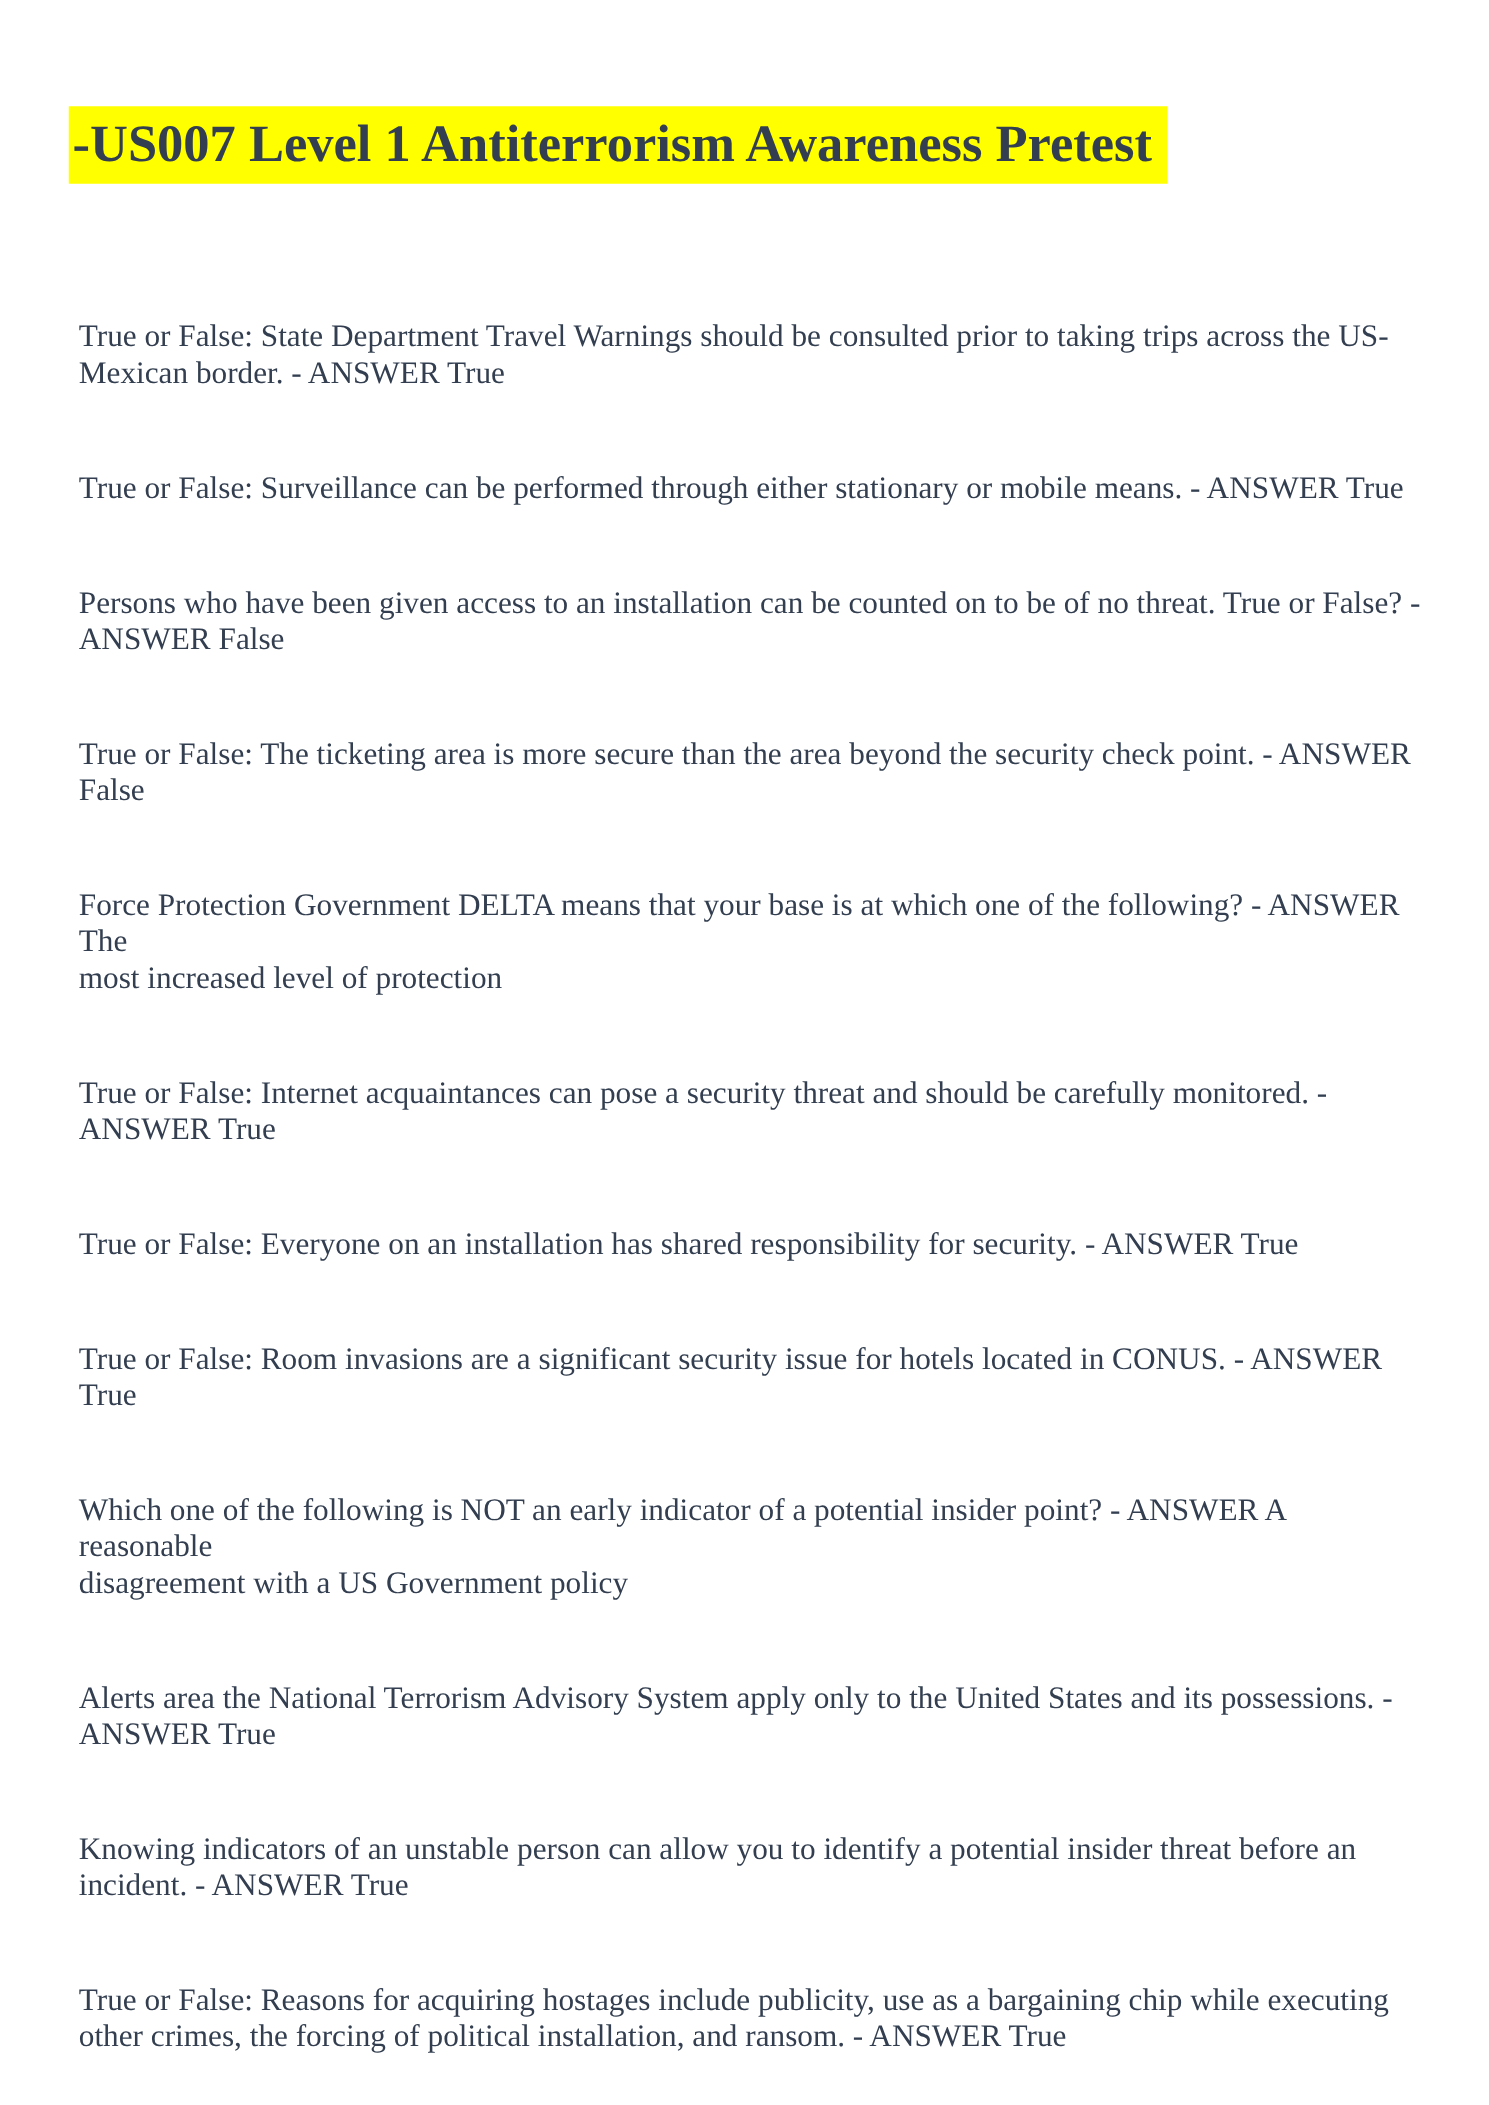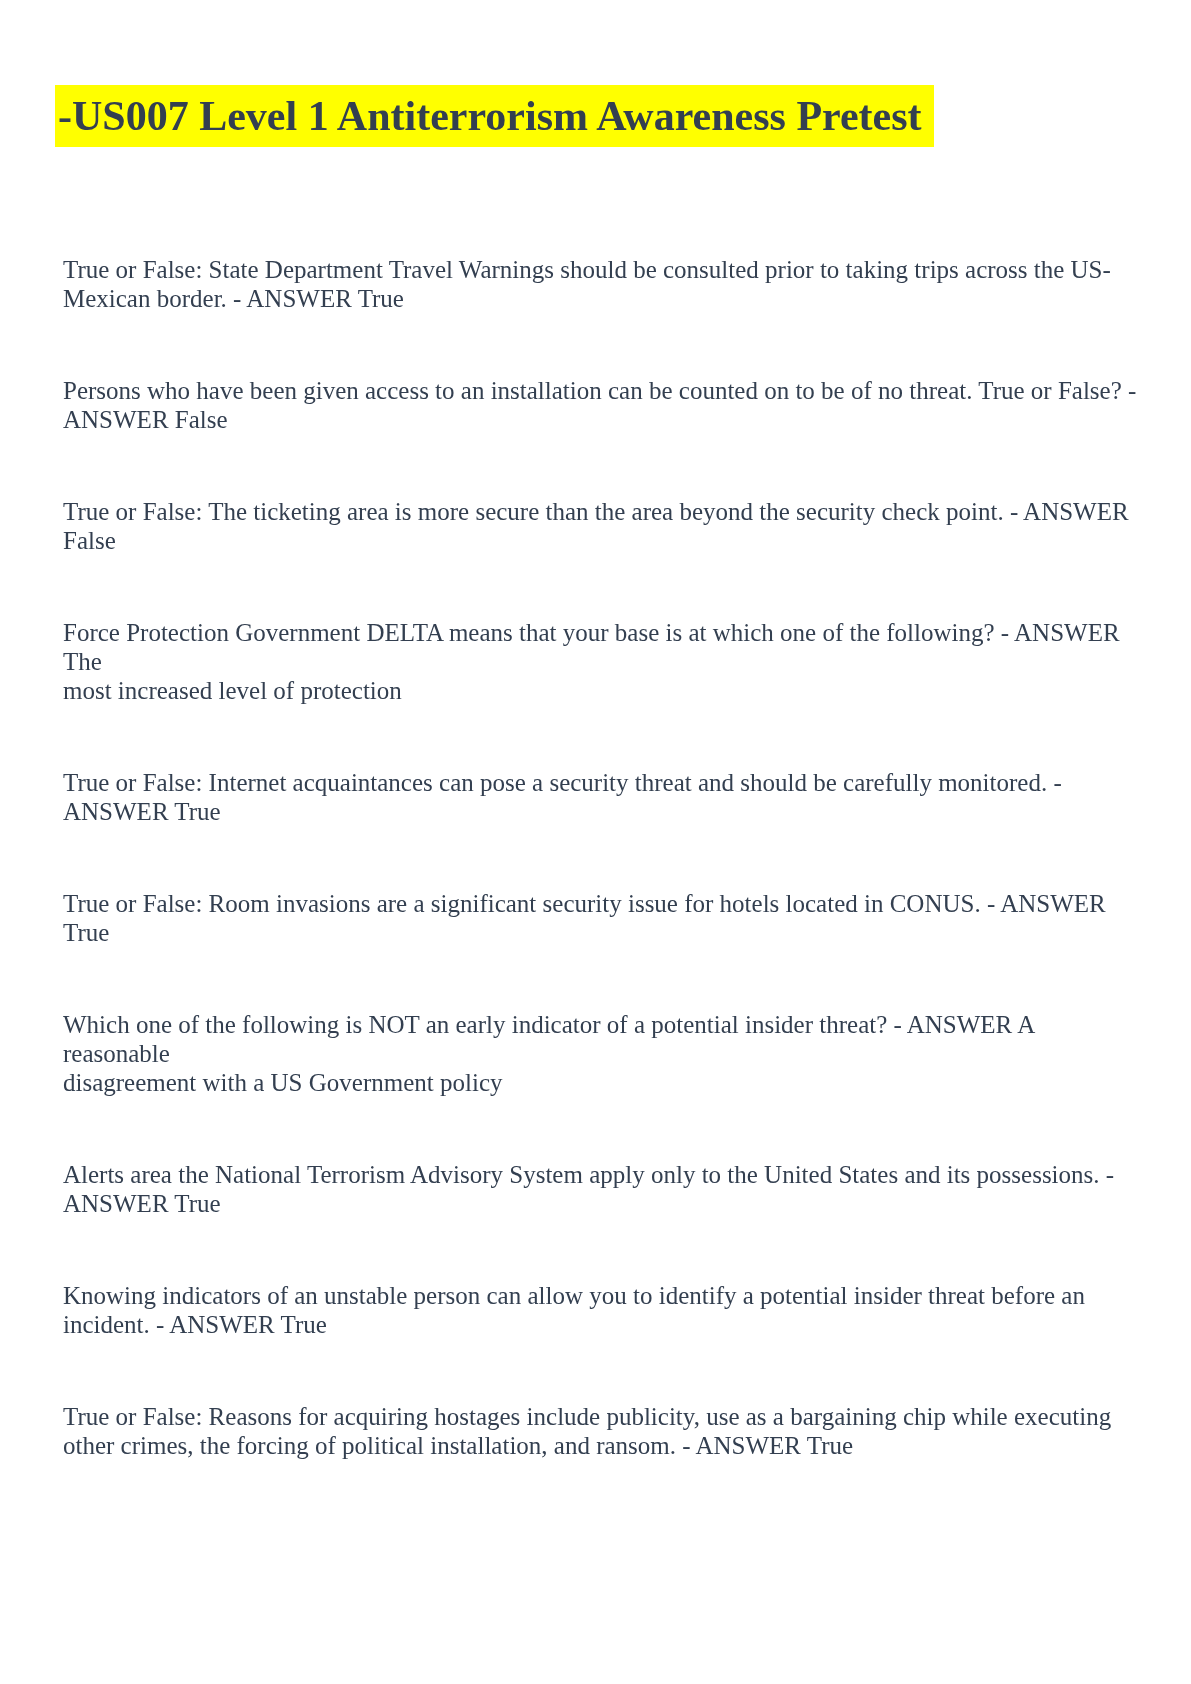--- a/index.html
+++ b/index.html
@@ -51,31 +51,33 @@
 <div class="page">
   <div class="content">
 
     <div class="title-row">
       <h1 class="doc-title">-US007 Level 1 Antiterrorism Awareness Pretest</h1>
     </div>
 
     <div class="qa-list">
       <p>True or False: State Department Travel Warnings should be consulted prior to taking trips across the US-
 Mexican border. - ANSWER True</p>
+      <p>True or False: Surveillance can be performed through either stationary or mobile means. - ANSWER True</p>
       <p>Persons who have been given access to an installation can be counted on to be of no threat. True or False? -
 ANSWER False</p>
       <p>True or False: The ticketing area is more secure than the area beyond the security check point. - ANSWER
 False</p>
       <p>Force Protection Government DELTA means that your base is at which one of the following? - ANSWER The
 most increased level of protection</p>
       <p>True or False: Internet acquaintances can pose a security threat and should be carefully monitored. -
 ANSWER True</p>
+      <p>True or False: Everyone on an installation has shared responsibility for security. - ANSWER True</p>
       <p>True or False: Room invasions are a significant security issue for hotels located in CONUS. - ANSWER
 True</p>
-      <p>Which one of the following is NOT an early indicator of a potential insider threat? - ANSWER A reasonable
+      <p>Which one of the following is NOT an early indicator of a potential insider point? - ANSWER A reasonable
 disagreement with a US Government policy</p>
       <p>Alerts area the National Terrorism Advisory System apply only to the United States and its possessions. -
 ANSWER True</p>
       <p>Knowing indicators of an unstable person can allow you to identify a potential insider threat before an
 incident. - ANSWER True</p>
       <p>True or False: Reasons for acquiring hostages include publicity, use as a bargaining chip while executing
 other crimes, the forcing of political installation, and ransom. - ANSWER True</p>
     </div>
 
   </div>

